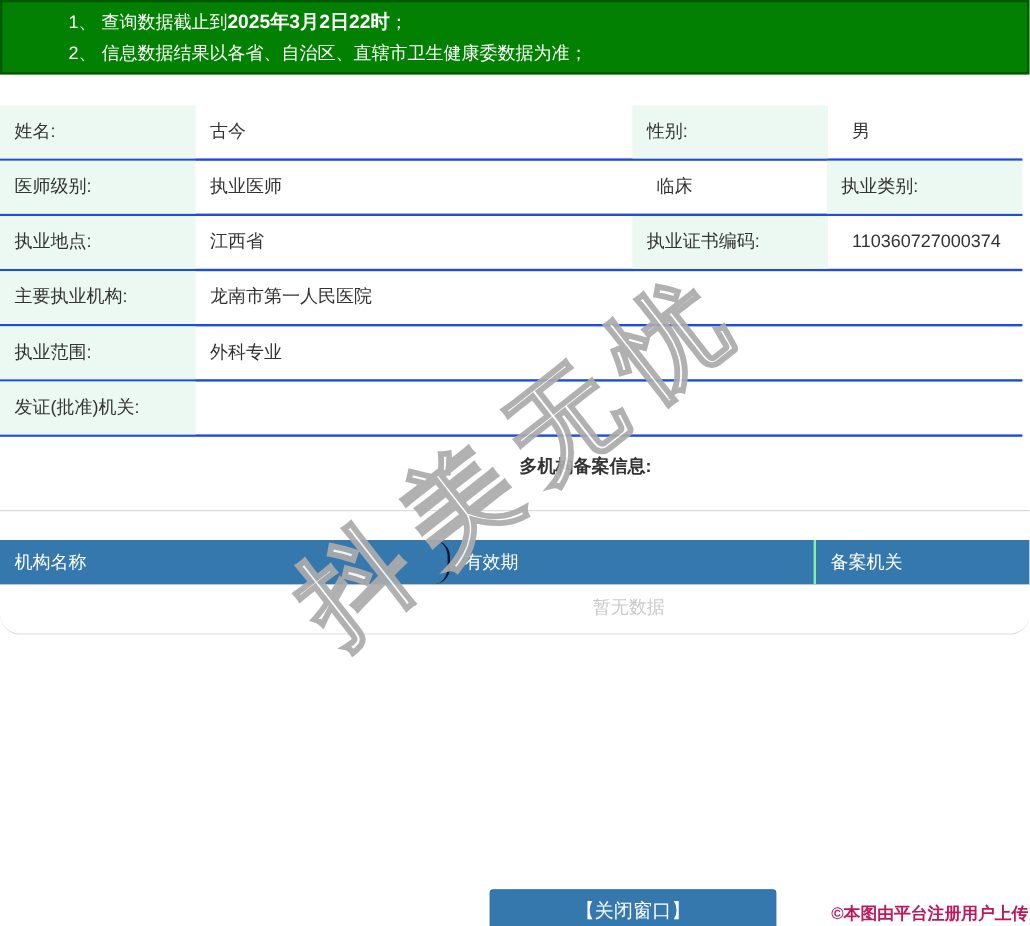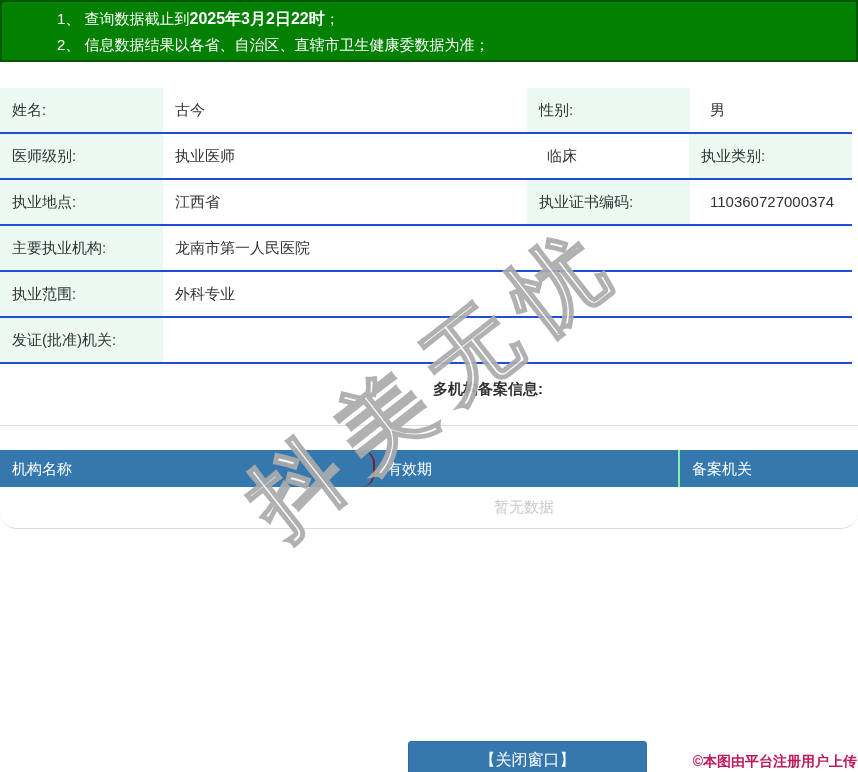--- a/index.html
+++ b/index.html
@@ -24,21 +24,21 @@
   .val2 { flex:1; padding-left:20px; }
   .val-wide { flex:1; padding-left:12px; }
 
   
   .section-row { height:62px; line-height:50px; border-bottom:1px solid #dcdcdc;
     text-align:center; padding-left:118px; font-size:15px; font-weight:bold; }
 
   
   .filing-head { margin-top:24px; height:37px; display:flex; background:#3578ad; }
   .filing-head .hcell { color:#fff; font-size:15px; line-height:37px; padding-left:12px; }
-  .hc1 { width:375px; border-right:2px solid #7f1d1d;border-radius:14px; }
+  .hc1 { width:375px; border-right:2px solid #0f172a;border-radius:14px; }
   .hc2 { width:305px; border-right:2px solid #86efac; }
   .hc3 { flex:1; }
   .empty-row { height:42px; line-height:40px; border-bottom:1px solid #dcdcdc;
     text-align:center; padding-left:190px; color:#c7c9cc; font-size:15px;border-radius:17px; }
 
   
   .close-btn { position:absolute; left:408px; top:741px; width:239px; height:40px;
     background:#3578ad; border:1px solid #2e6da4; border-radius:3px;
     color:#fff; font-size:16px; text-align:center; line-height:36px; cursor:pointer; }
 

